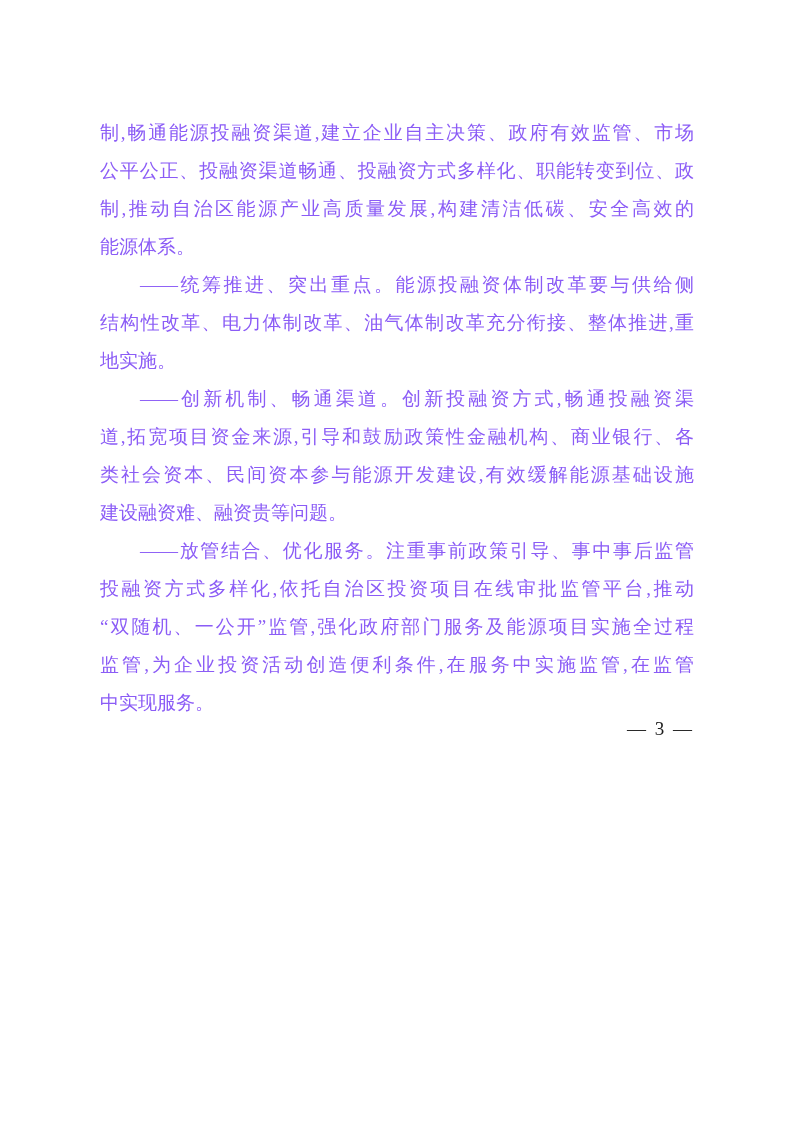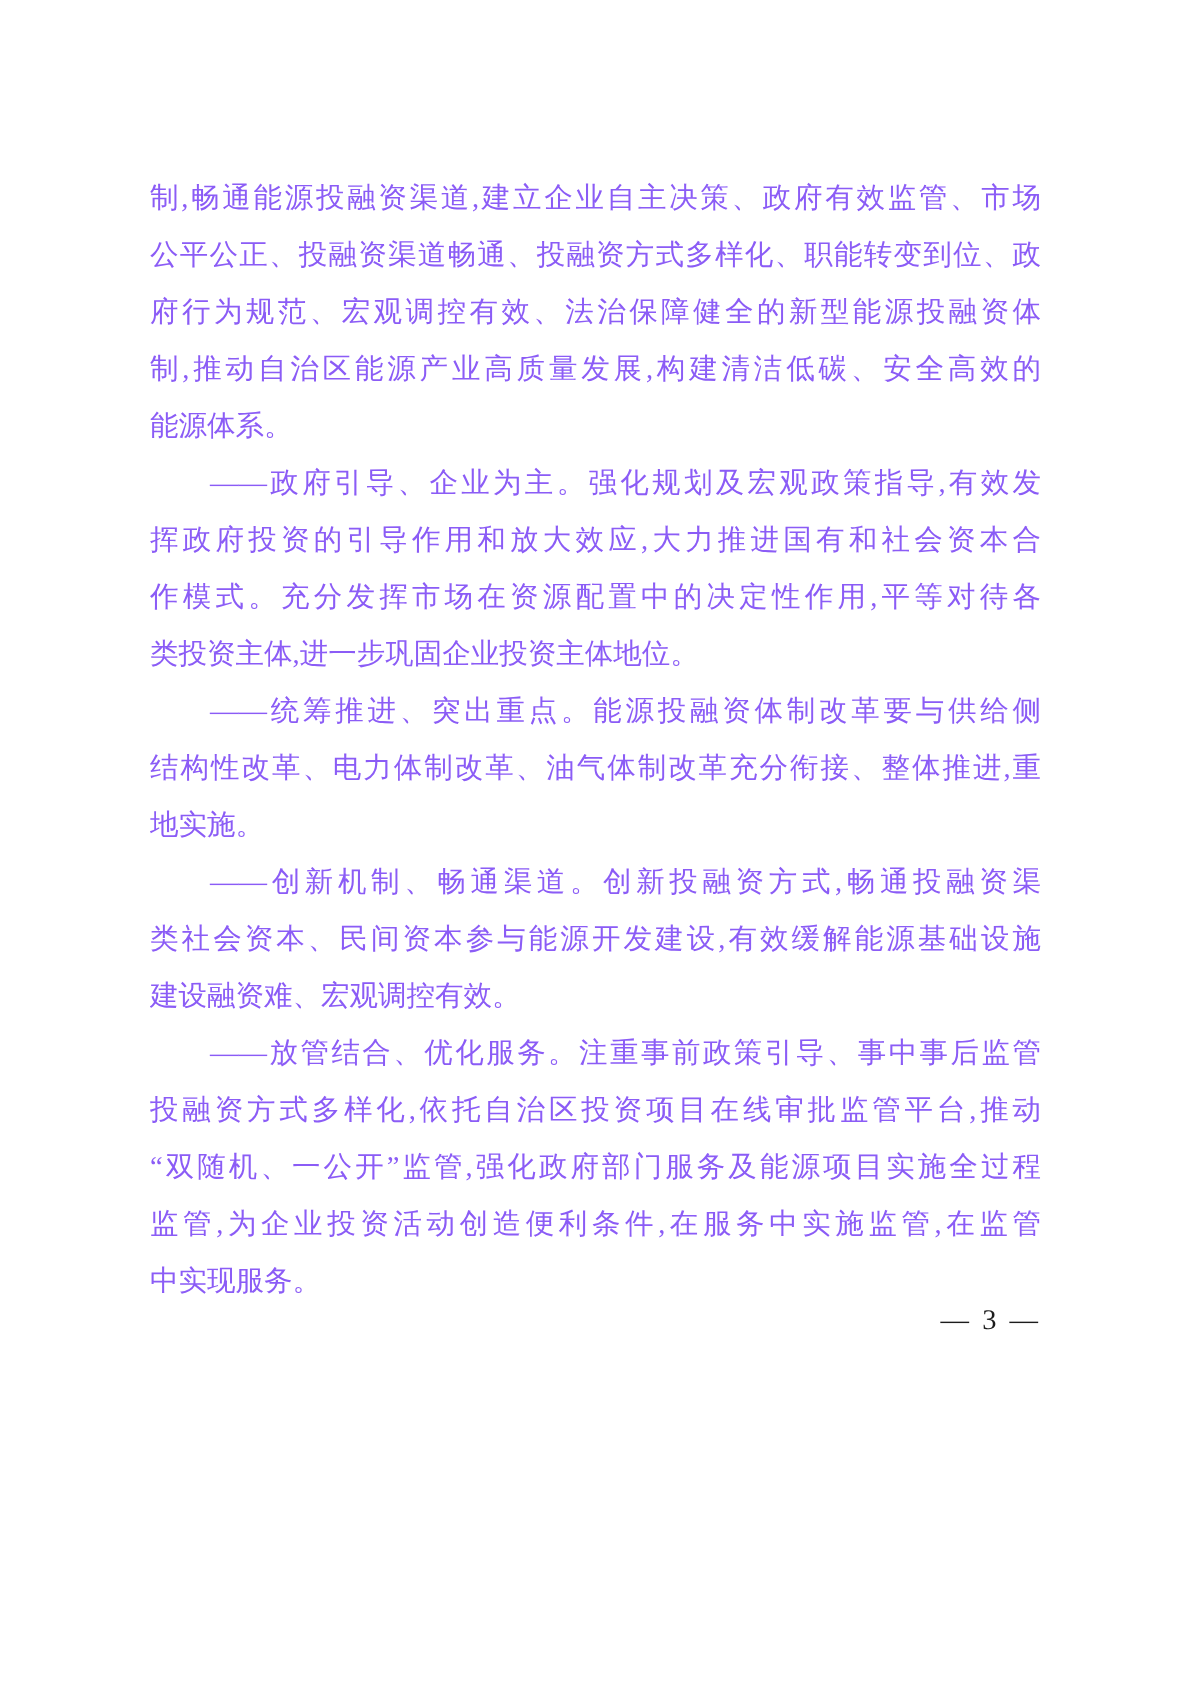--- a/index.html
+++ b/index.html
@@ -60,39 +60,33 @@
   }
 </style>
 </head>
 <body>
 
 <div class="page">
   <div class="doc-body">
       <div class="block">
         <div class="line justify">制,畅通能源投融资渠道,建立企业自主决策、政府有效监管、市场</div>
         <div class="line justify">公平公正、投融资渠道畅通、投融资方式多样化、职能转变到位、政</div>
-        <div class="line justify">府行为规范、宏观调控有效、法治保障健全的新型能源投融资体</div>
         <div class="line justify">制,推动自治区能源产业高质量发展,构建清洁低碳、安全高效的</div>
         <div class="line">能源体系。</div>
-      </div>
-      <div class="block">
-        <div class="line justify indent">——政府引导、企业为主。强化规划及宏观政策指导,有效发</div>
-        <div class="line justify">挥政府投资的引导作用和放大效应,大力推进国有和社会资本合</div>
-        <div class="line justify">作模式。充分发挥市场在资源配置中的决定性作用,平等对待各</div>
-        <div class="line">类投资主体,进一步巩固企业投资主体地位。</div>
       </div>
       <div class="block">
         <div class="line justify indent">——统筹推进、突出重点。能源投融资体制改革要与供给侧</div>
         <div class="line justify">结构性改革、电力体制改革、油气体制改革充分衔接、整体推进,重</div>
         <div class="line">地实施。</div>
       </div>
       <div class="block">
         <div class="line justify indent">——创新机制、畅通渠道。创新投融资方式,畅通投融资渠</div>
+        <div class="line justify">道,拓宽项目资金来源,引导和鼓励政策性金融机构、商业银行、各</div>
         <div class="line justify">类社会资本、民间资本参与能源开发建设,有效缓解能源基础设施</div>
-        <div class="line">建设融资难、宏观调控有效。</div>
+        <div class="line">建设融资难、融资贵等问题。</div>
       </div>
       <div class="block">
         <div class="line justify indent">——放管结合、优化服务。注重事前政策引导、事中事后监管</div>
         <div class="line justify">投融资方式多样化,依托自治区投资项目在线审批监管平台,推动</div>
         <div class="line justify">“双随机、一公开”监管,强化政府部门服务及能源项目实施全过程</div>
         <div class="line justify">监管,为企业投资活动创造便利条件,在服务中实施监管,在监管</div>
         <div class="line">中实现服务。</div>
       </div>
     </div>
   <div class="page-number">— 3 —</div>

